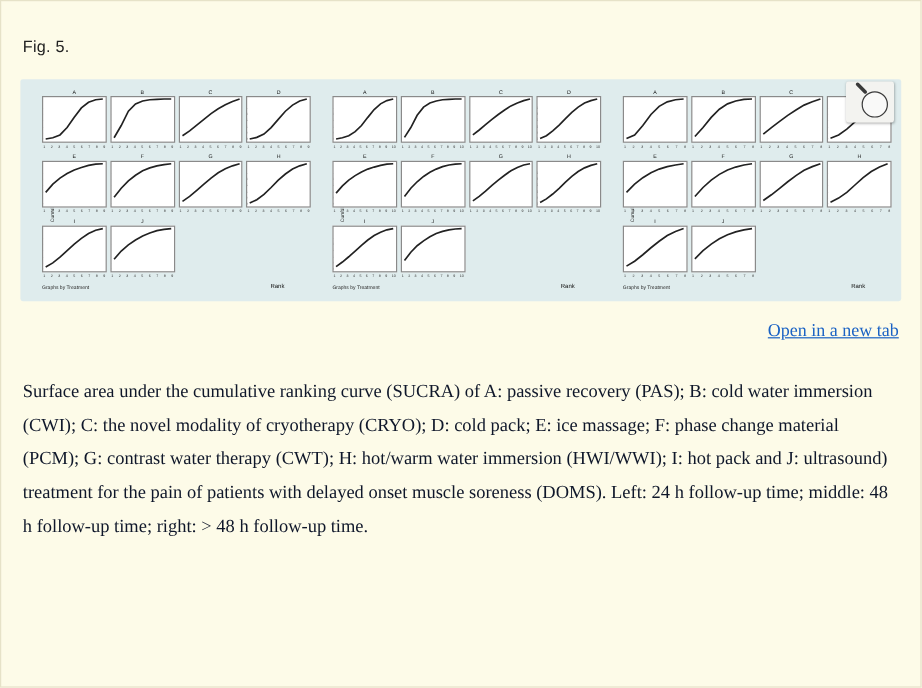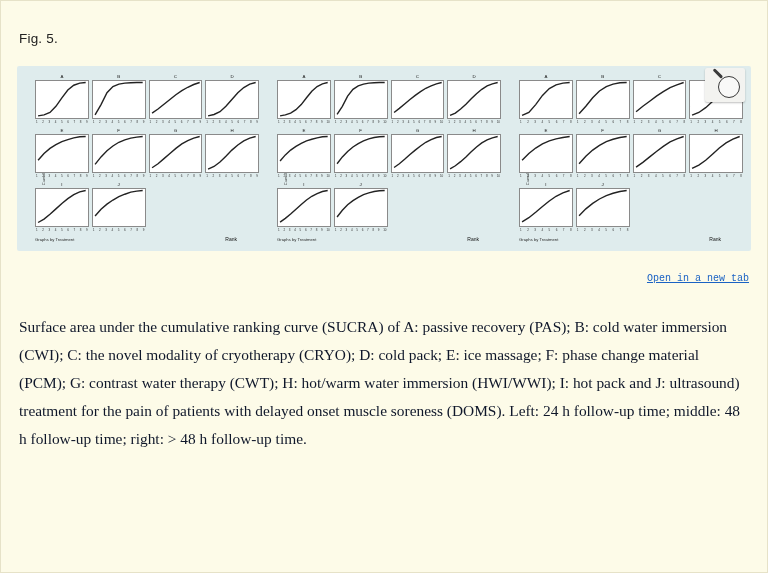--- a/index.html
+++ b/index.html
@@ -172,22 +172,22 @@
     border-radius: 2px;
   }
 
   
   .link-row {
     margin-top: 16px;
     text-align: right;
     padding-right: 2px;
   }
   .link-row a {
-    font-family: Liberation Mono, monospace;
-    font-size: 10px;
+    font-family: Liberation Serif, serif;
+    font-size: 15px;
     color: #1a62c4;
     text-decoration: underline;
   }
 
   
   .caption {
     margin-top: 28px;
     padding: 0 2px;
     font-size: 15.4px;
     line-height: 28px;

